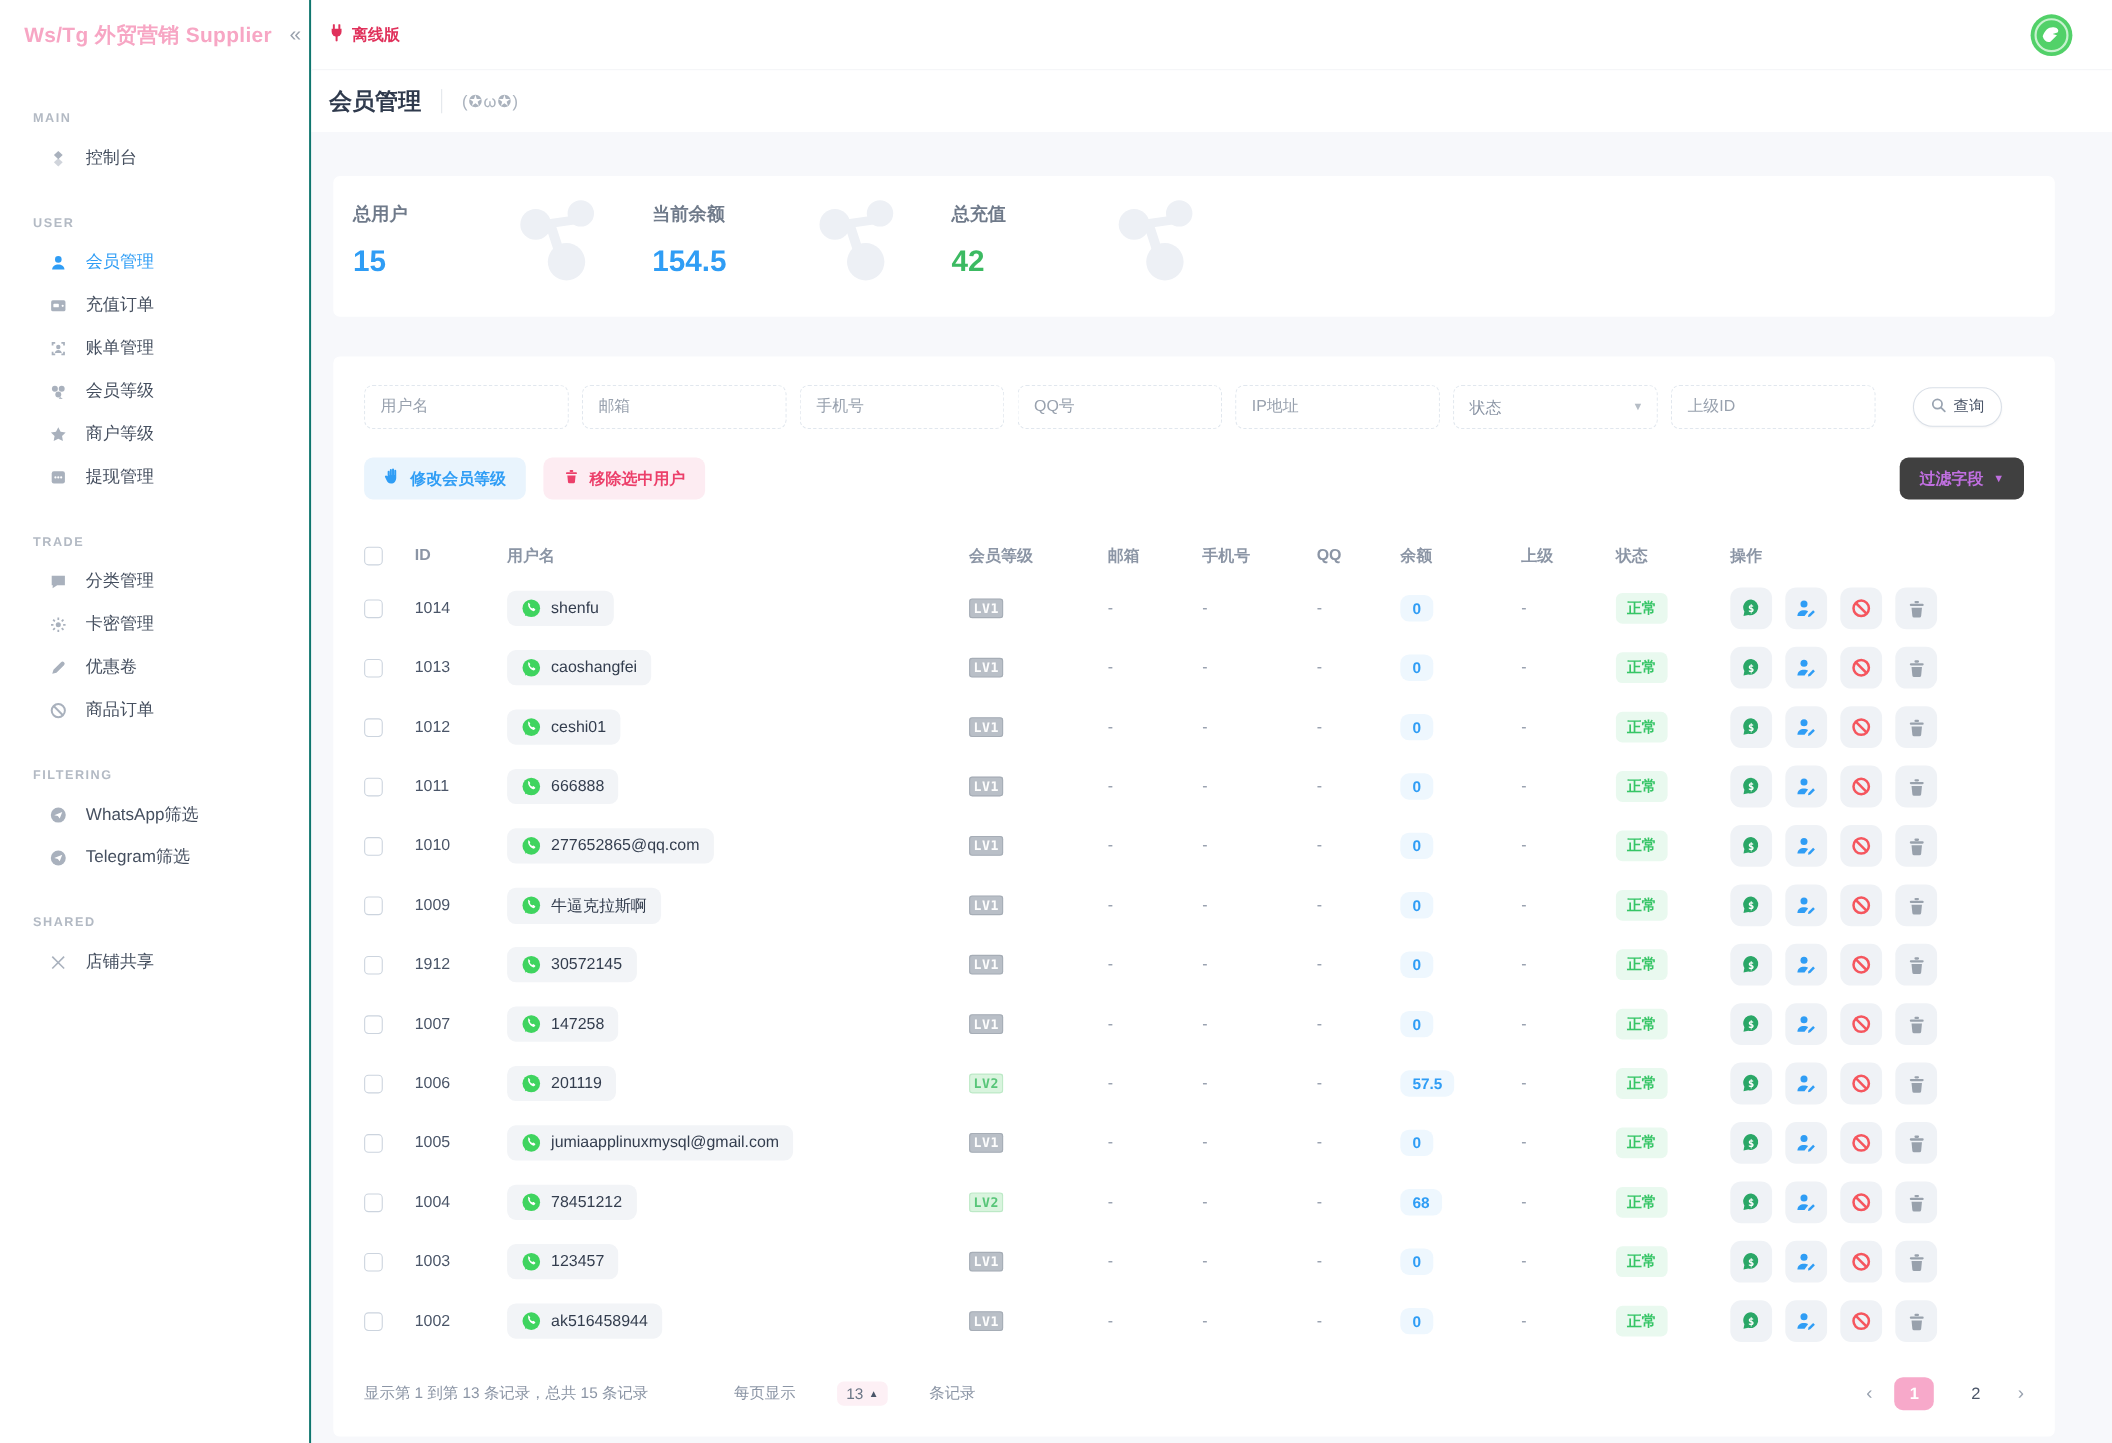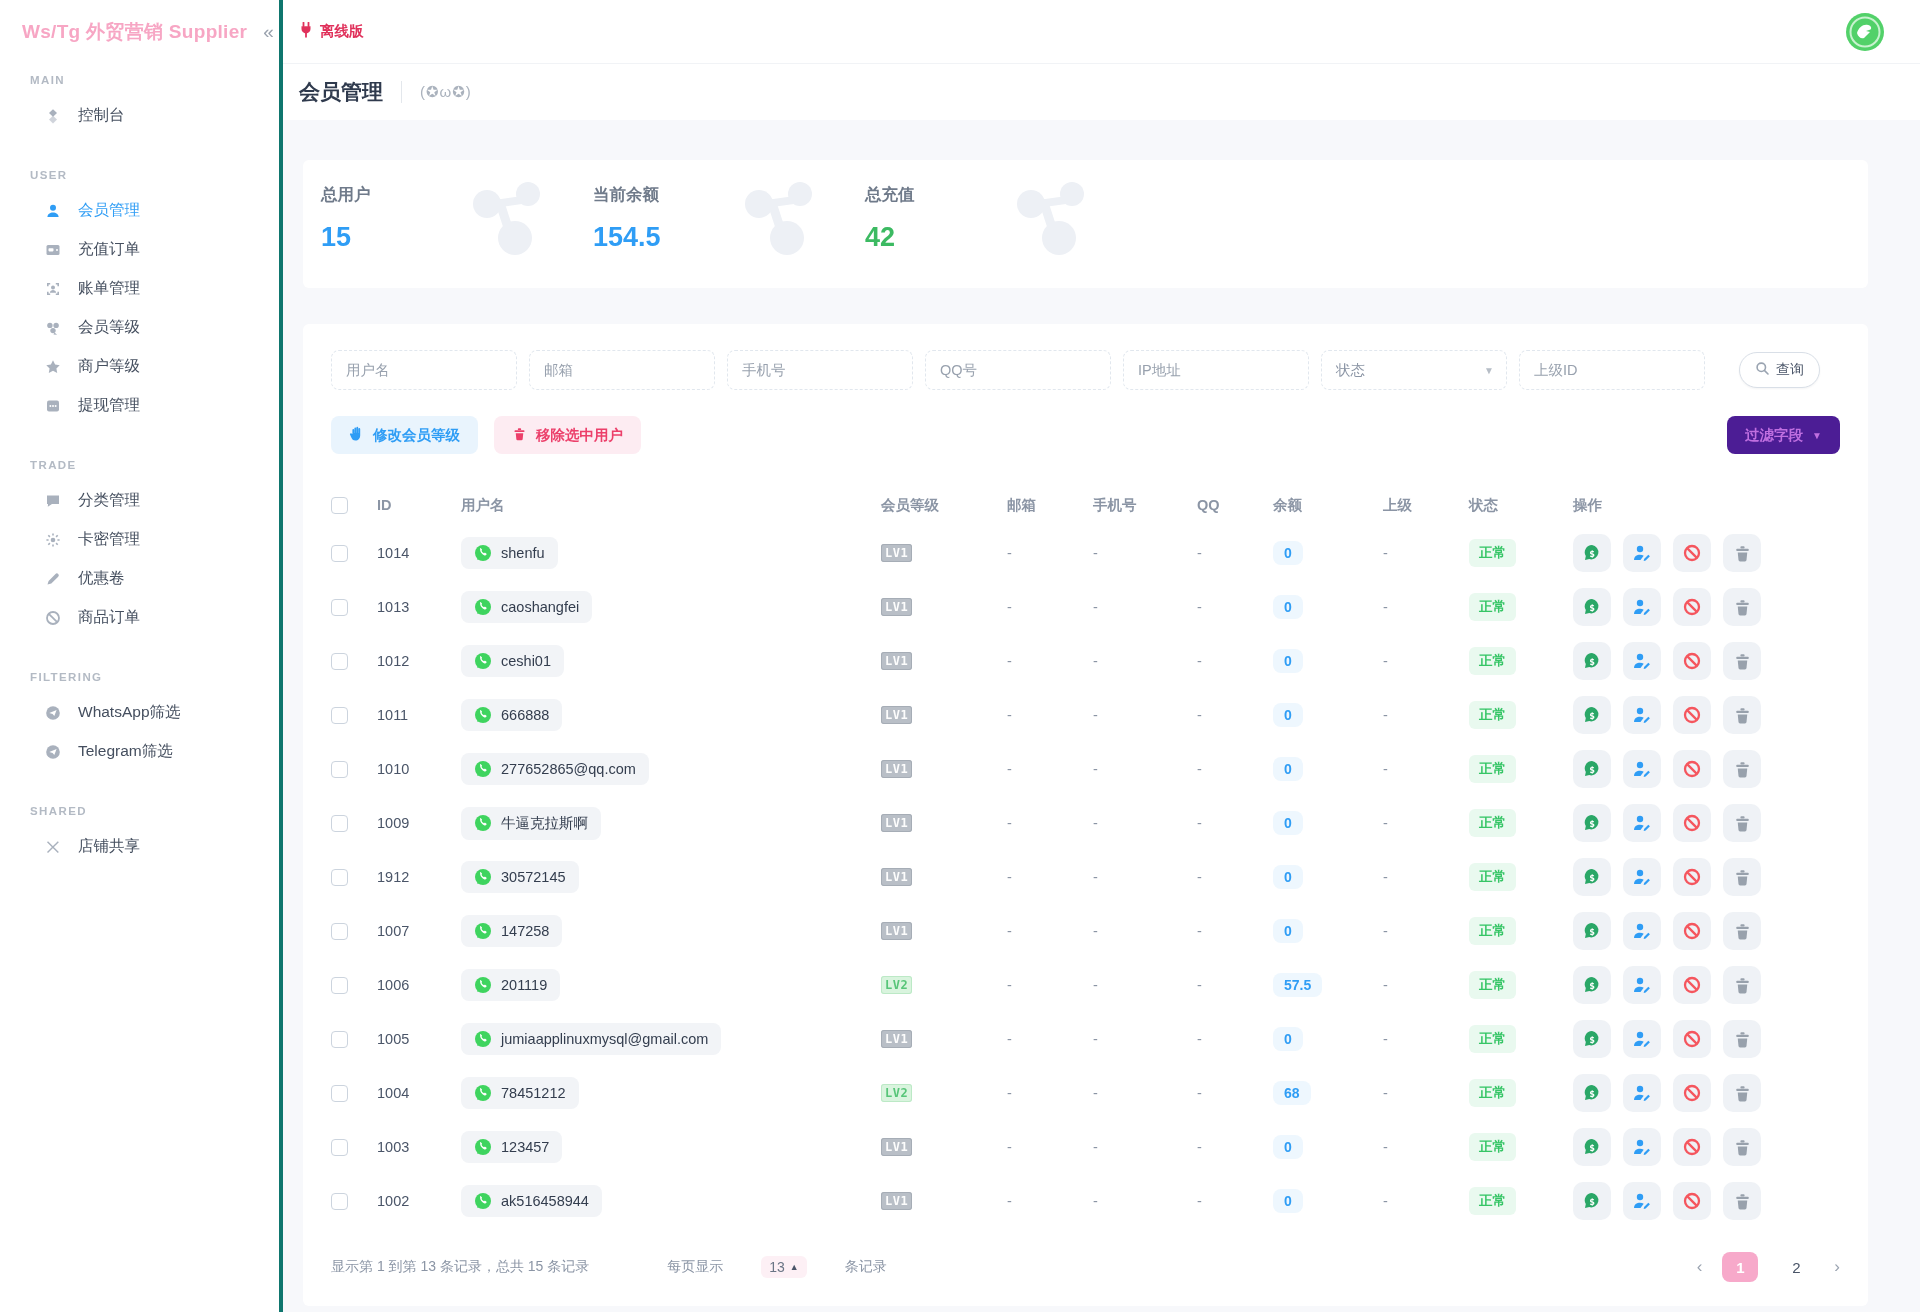--- a/index.html
+++ b/index.html
@@ -1,26 +1,26 @@
 <!DOCTYPE html>
 <html style="--blue: #2f9df5; --pink: #f7a9ca; --green: #3cba62; --red: #e0315b;"><head>
 <meta charset="utf-8">
 <style>
   * { margin:0; padding:0; box-sizing:border-box; }
   html,body { width:1920px; height:1312px; overflow:hidden; font-family:"Liberation Sans","DejaVu Sans",sans-serif; background:#fff; }
   body { display:flex; }
   :root{ --blue:#2f9df5; --pink:#f7a9ca; --green:#3cba62; --red:#e0315b; }
 
   
-  .sidebar { width:283px; height:1312px; background:#fff; border-right:4px solid #0f766e; flex:none; }
+  .sidebar { width:283px; height:1312px; background:#fff; border-right:2px solid #0f766e; flex:none; }
   .logo-row { height:64px; display:flex; align-items:center; padding-left:22px; }
   .logo { font-size:19px; font-weight:bold; color:#f7a6c4; letter-spacing:.3px; }
   .collapse { margin-left:16px; color:#99a1ad; font-size:19px; cursor:pointer; }
   .sec-label { margin:34px 0 10px 30px; font-size:11.5px; letter-spacing:1.4px; color:#b3bac4; font-weight:bold; }
-  .sec-label.first { margin-top:10px; }
+  .sec-label.first { margin-top:38px; }
   .sitem { height:39px; display:flex; align-items:center; padding-left:44px; gap:16px; font-size:15.5px; color:#454f5f; cursor:pointer; }
   .sic { width:18px; height:18px; display:flex; align-items:center; justify-content:center; }
   .sic svg { fill:#a9b1bd; }
   .sic svg .st { fill:none; stroke:#a9b1bd; }
   .sitem.active { color:var(--blue); }
   .sitem.active .sic svg { fill:var(--blue); }
 
   
   .main { flex:1; display:flex; flex-direction:column; }
   .topbar { height:64px; background:#fff; border-bottom:1px solid #f1f3f6; display:flex; align-items:center; justify-content:space-between; padding:0 34px 0 16px; }
@@ -49,21 +49,21 @@
   .f-input { width:186px; height:40px; border:1px dashed #e1e7ee; border-radius:8px; padding:0 14px; font-size:14.5px; color:#3d4757; background:#fff; outline:none; font-family:inherit; }
   .f-input::placeholder { color:#98a1ae; }
   .f-select { width:186px; height:40px; border:1px dashed #e1e7ee; border-radius:8px; padding:0 12px 0 14px; font-size:14.5px; color:#8b95a5; display:flex; align-items:center; justify-content:space-between; cursor:pointer; background:#fff; }
   .f-select .caret { font-size:10px; color:#b6bdc6; }
   .search-btn { margin-left:22px; height:36px; border:1px solid #d9dfe7; border-radius:18px; padding:0 15px; display:flex; align-items:center; gap:6px; background:#fff; color:#4a5568; font-size:14px; cursor:pointer; box-shadow:0 1px 2px rgba(30,40,60,.05); font-family:inherit; }
 
   .actions { display:flex; align-items:center; gap:16px; margin-bottom:30px; }
   .abtn { height:38px; border:none; border-radius:8px; padding:0 18px; display:flex; align-items:center; gap:9px; font-size:14.5px; font-weight:bold; cursor:pointer; font-family:inherit; }
   .abtn.blue { background:#e9f4fd; color:var(--blue); }
   .abtn.pinkish { background:#fdecf2; color:#ec3f6a; }
-  .abtn.purple { background:#4c1d95; color:#c06fe0; margin-left:auto; }
+  .abtn.purple { background:#404040; color:#c06fe0; margin-left:auto; }
   .abtn .caret { font-size:10px; }
 
   .grid { display:grid; grid-template-columns:46px 84px 420px 126px 86px 104px 76px 110px 86px 104px 1fr; align-items:center; }
   .thead { height:42px; color:#8b95a5; font-size:14.5px; font-weight:bold; }
   .trow { height:54px; font-size:14.5px; color:#8b95a5; }
   .cid { color:#4a5568; }
   .cb { appearance:none; width:17px; height:17px; border:1.5px solid #ccd4de; border-radius:4px; background:#fff; cursor:pointer; display:block; }
 
   .upill { display:inline-flex; align-items:center; gap:9px; background:#f2f4f7; border-radius:8px; padding:7px 13px; color:#333d4e; font-size:14.5px; font-weight:500; cursor:pointer; max-width:400px; }
   .lv { display:inline-block; font-family:"DejaVu Sans Mono",monospace; font-size:12px; font-weight:bold; padding:2px 4px; border-radius:3px; letter-spacing:.5px; }

